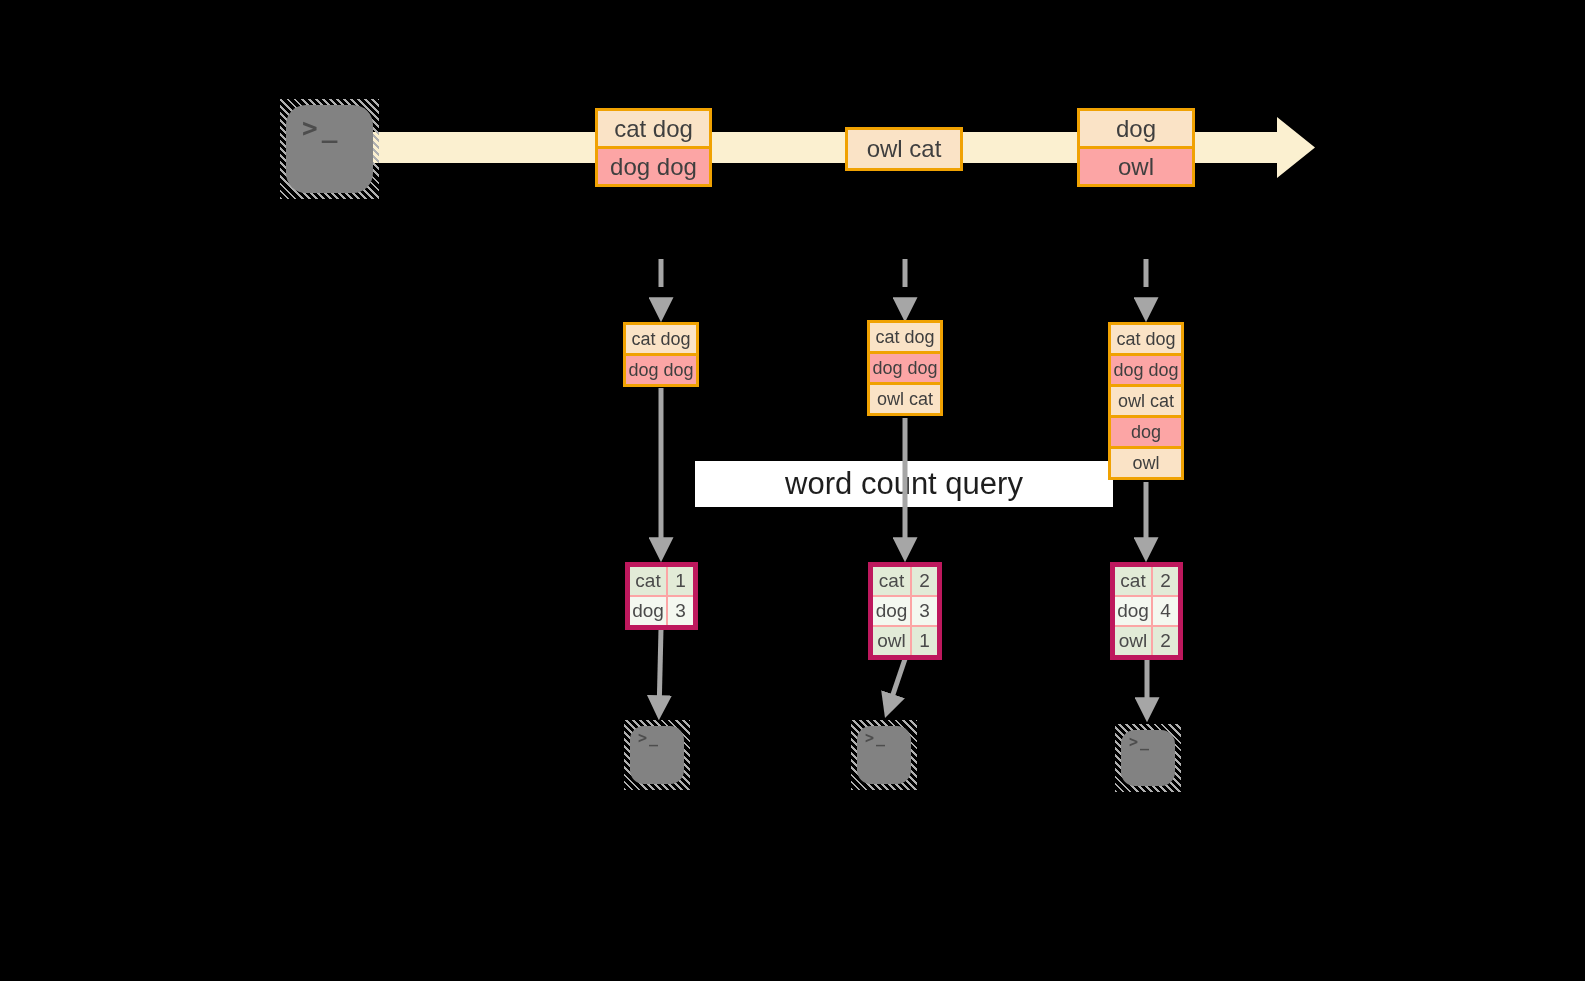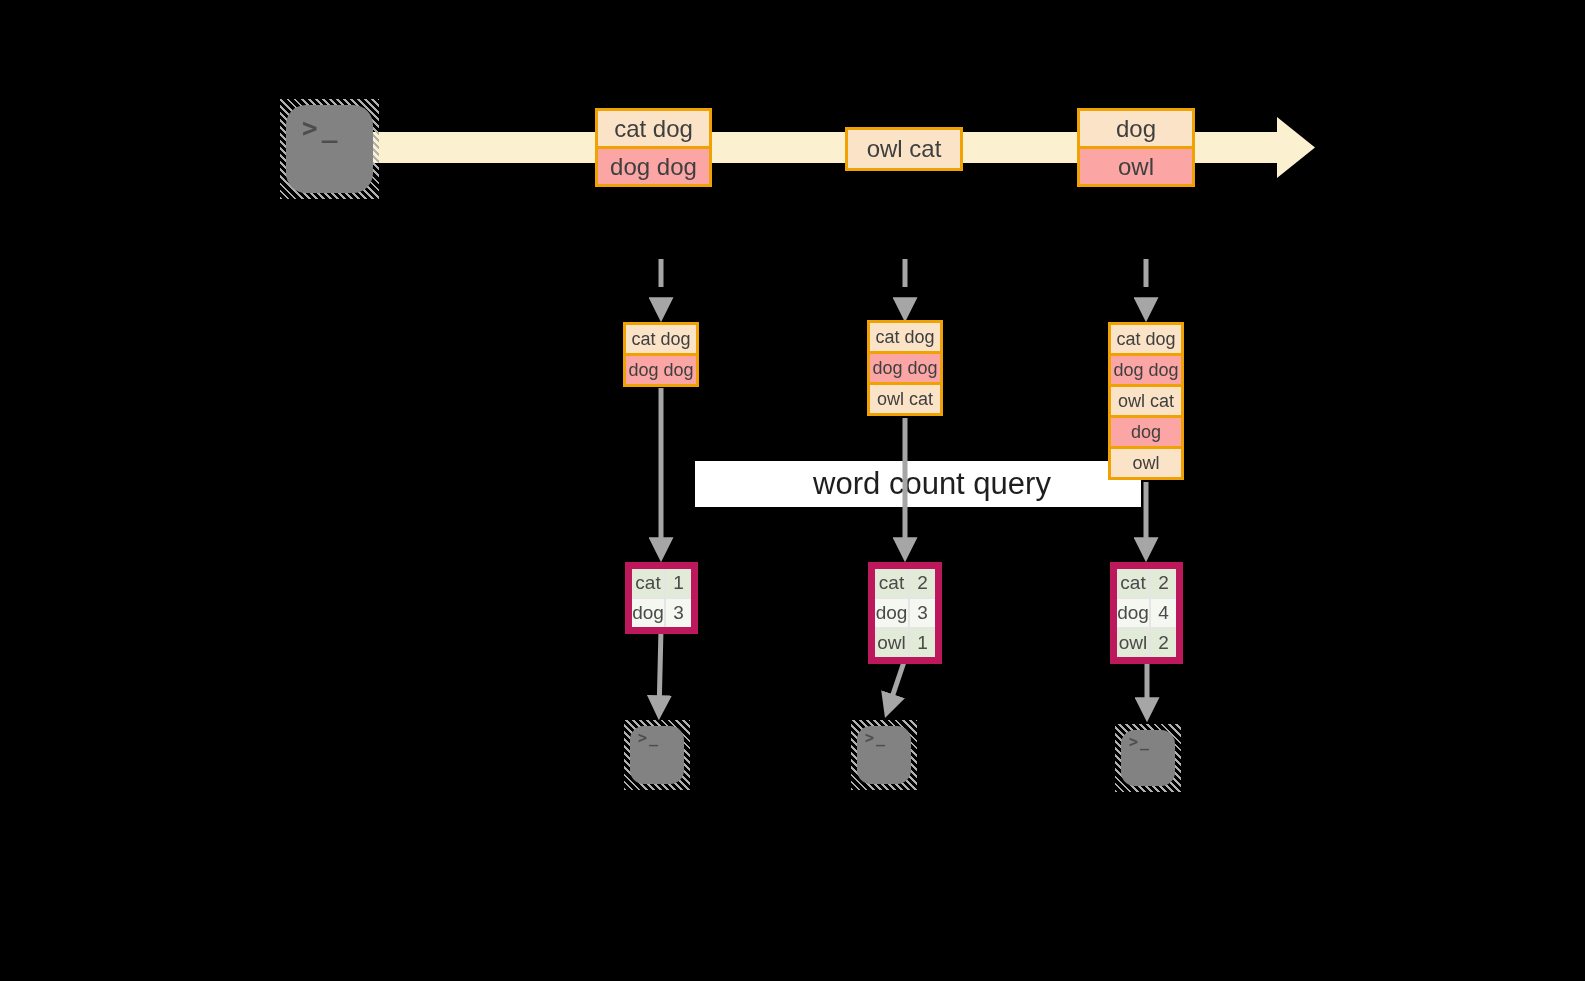--- a/index.html
+++ b/index.html
@@ -3,40 +3,40 @@
 <meta charset="utf-8">
 <style>
   html,body{margin:0;padding:0;background:#000;}
   .canvas{
     position:relative;width:1585px;height:981px;background:#000;
     font-family:"Liberation Sans",sans-serif;overflow:hidden;
   }
   
   .query-label{position:absolute;left:695px;top:461px;width:418px;height:46px;
     background:#ffffff;z-index:1;display:flex;align-items:center;justify-content:center;
-    font-size:31px;color:#1e1e1e;padding-left:28px;}
+    font-size:31px;color:#1e1e1e;}
   .arrows{position:absolute;left:0;top:0;z-index:2;}
   
   .obox{position:absolute;display:flex;flex-direction:column;gap:3px;
     background:#F0A202;border:3px solid #F0A202;z-index:3;box-sizing:border-box;}
   .obox .row{display:flex;align-items:center;justify-content:center;color:#3F3F3F;}
   .big .row{height:35px;font-size:24px;}
   .small .row{height:28px;font-size:18px;}
   .fa{background:#FAE3C6;}
   .fb{background:#fca5a5;}
   #batch1{left:595px;top:108px;width:117px;}
   #batch2{left:845px;top:127px;width:118px;}
   #batch2 .row{height:38px;}
   #batch3{left:1077px;top:108px;width:118px;}
   #state1{left:623px;top:322px;width:76px;}
   #state2{left:867px;top:320px;width:76px;}
   #state3{left:1108px;top:322px;width:76px;}
   
   .tbl{position:absolute;display:grid;grid-template-columns:1fr 25px;gap:2px;
-    background:#e5e5e5;border:7px solid #be185d;z-index:3;box-sizing:border-box;}
+    background:#fca5a5;border:5px solid #be185d;z-index:3;box-sizing:border-box;}
   .tbl .cell{display:flex;align-items:center;justify-content:center;
     height:28px;font-size:19px;color:#4a4a4a;}
   .ga{background:#E2EBD7;}
   .gb{background:#F4F8F0;}
   #tbl1{left:625px;top:562px;width:73px;}
   #tbl2{left:868px;top:562px;width:74px;}
   #tbl3{left:1110px;top:562px;width:73px;}
   
   .termwrap{position:absolute;z-index:3;
     background:repeating-linear-gradient(45deg,#b0b0b0 0 2px,transparent 2px 5px);}

